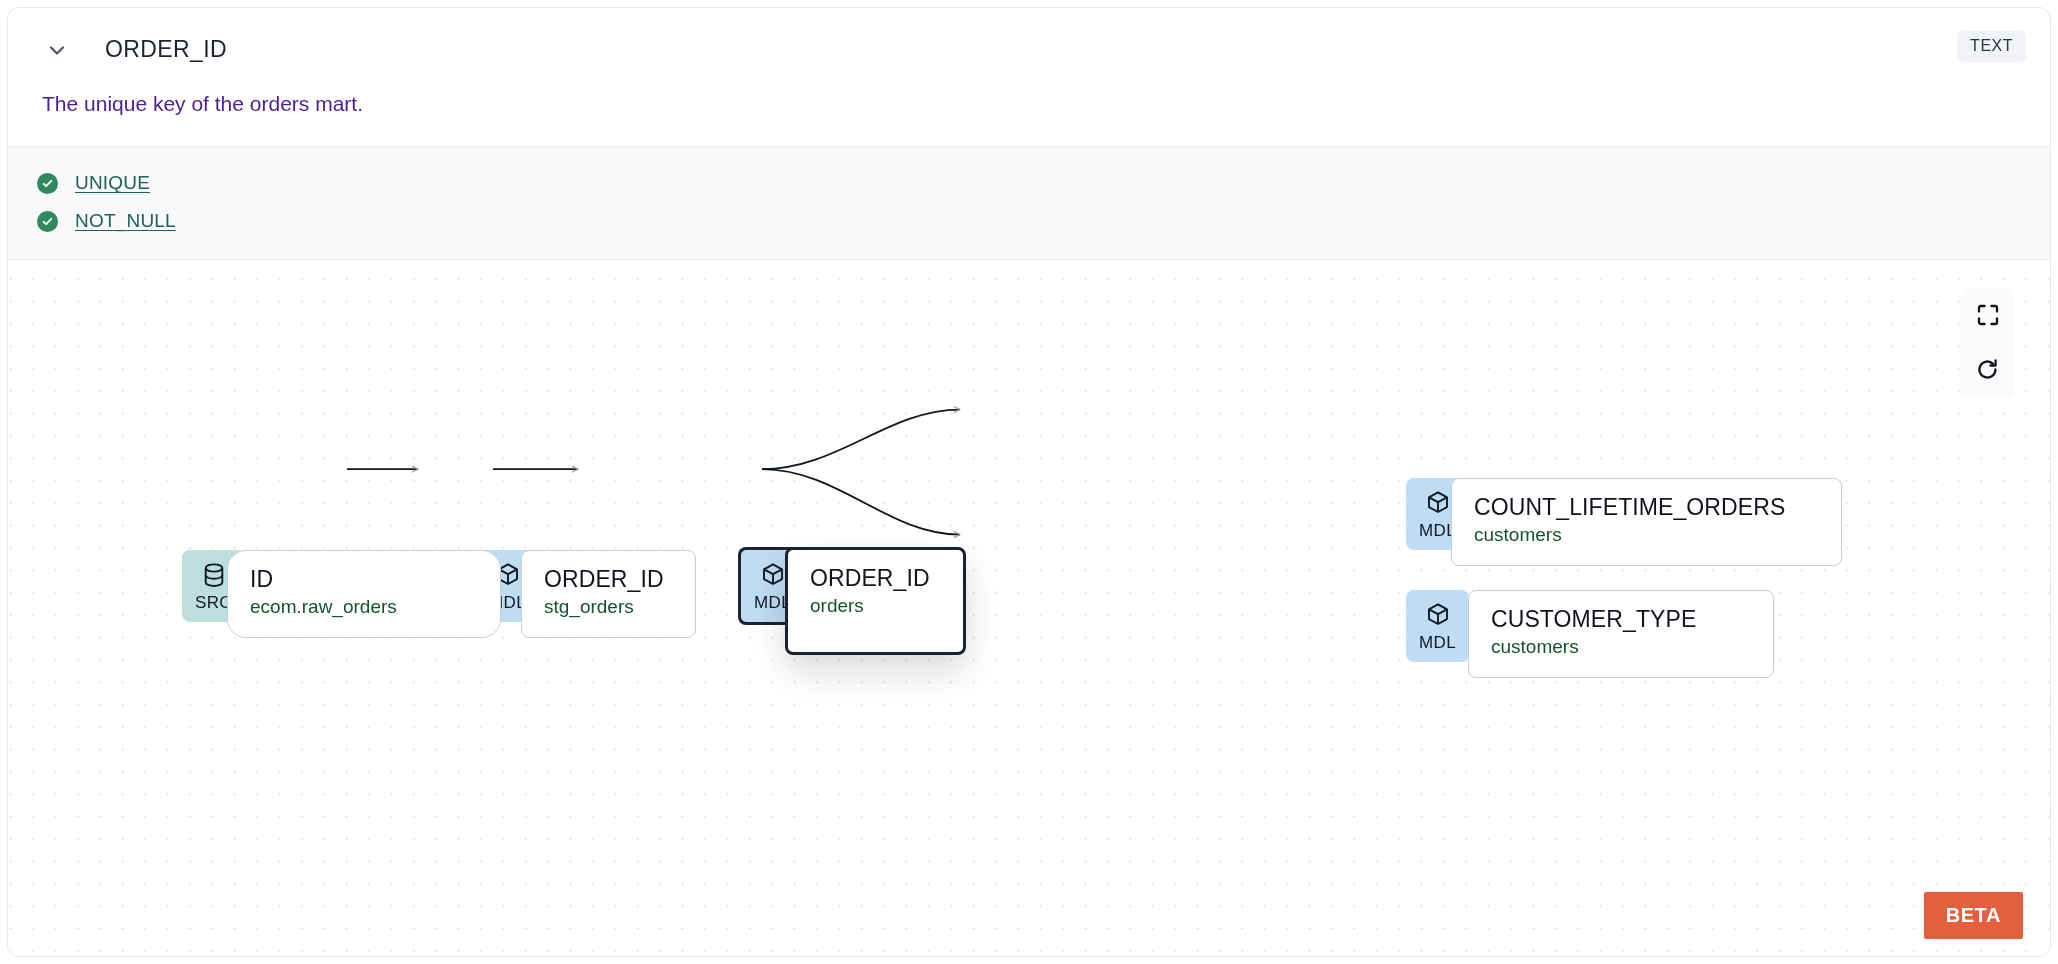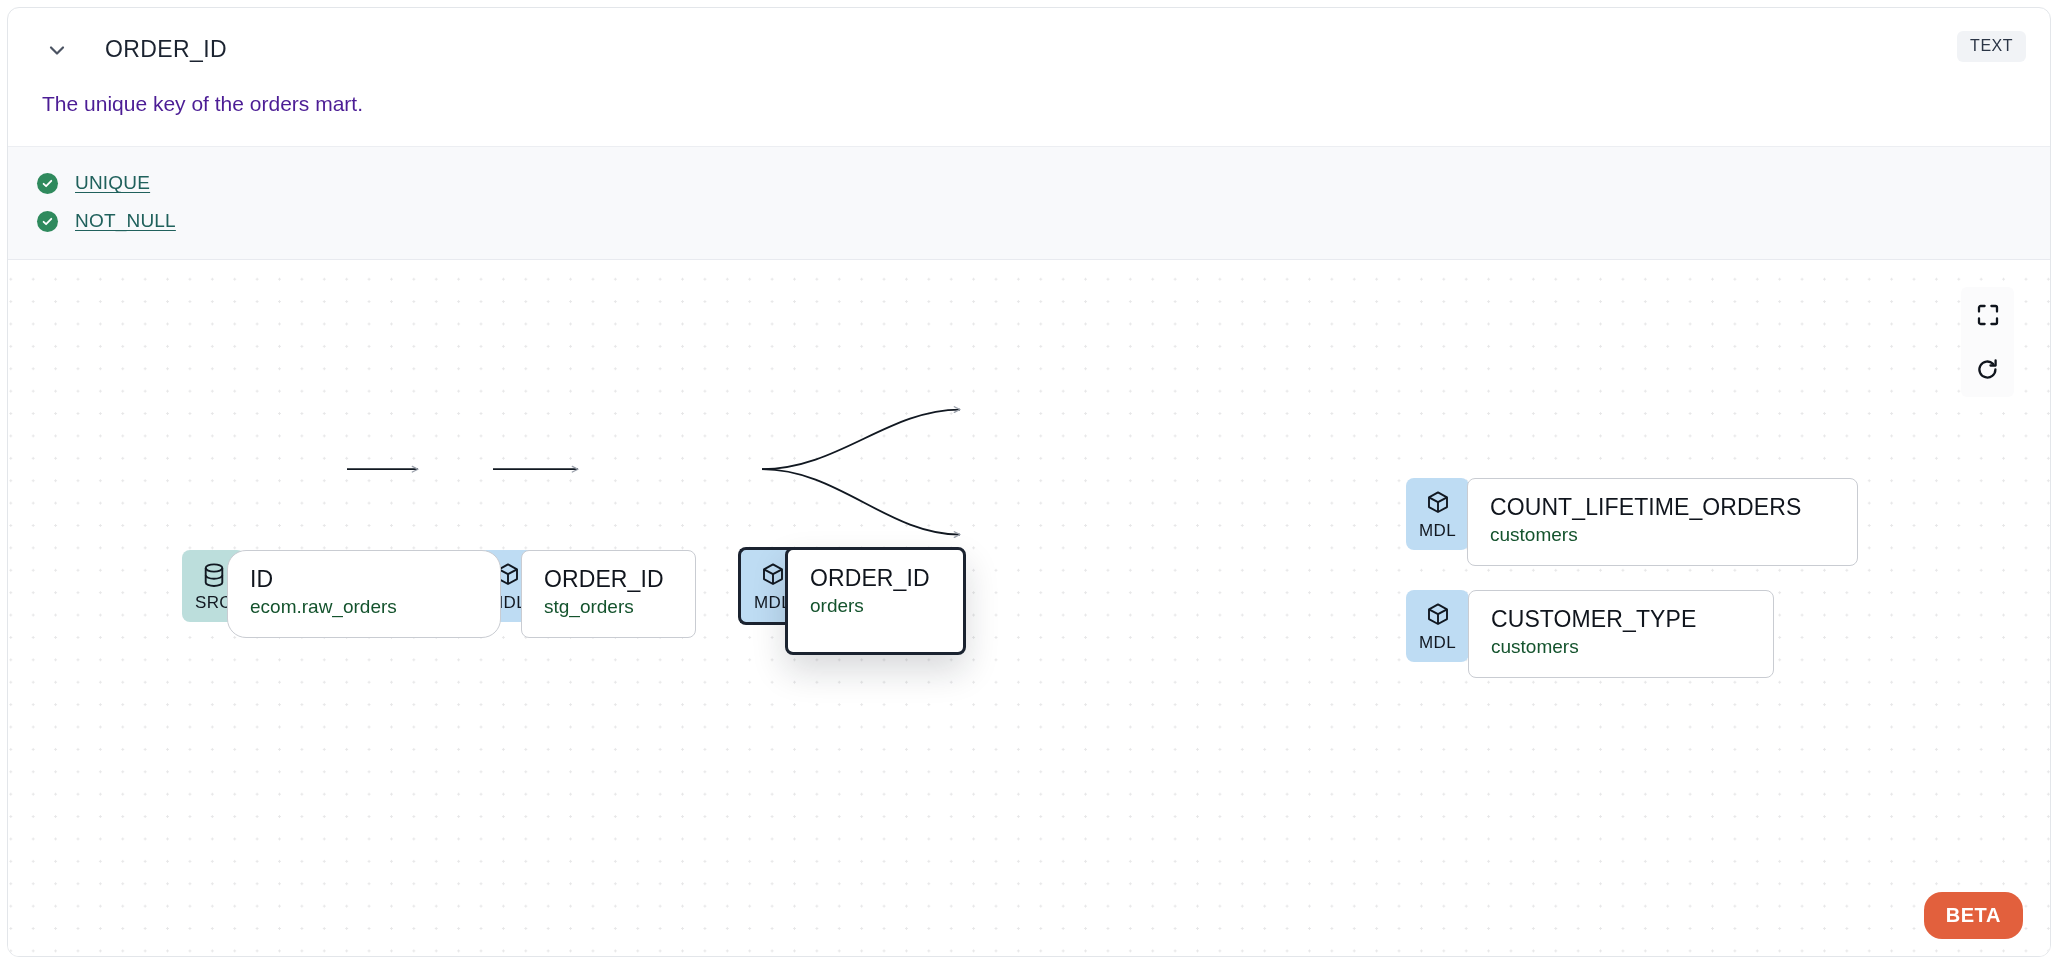--- a/index.html
+++ b/index.html
@@ -229,21 +229,21 @@
   .beta-badge {
     position: absolute;
     right: 27px;
     bottom: 17px;
     background: #e2603d;
     color: #ffffff;
     font-size: 20px;
     font-weight: bold;
     letter-spacing: 0.6px;
     padding: 13px 22px 14px 22px;
-    border-radius: 18px;
+    border-radius: 2px;
     line-height: 1;
     cursor: pointer;
   }
 </style>
 </head>
 <body>
 
 <div id="root">
   <div class="card">
 
@@ -354,21 +354,21 @@
         <div class="node-badge badge-mdl">
           <span class="bicon">
             <svg width="26" height="27" viewBox="0 0 26 27" fill="none">
               <path d="M13 2.4 L22 7.3 V17.1 L13 22 L4 17.1 V7.3 Z" stroke="#111821" stroke-width="1.9" fill="none" stroke-linejoin="round"></path>
               <path d="M4 7.3 L13 12.2 L22 7.3" stroke="#111821" stroke-width="1.9" fill="none" stroke-linejoin="round"></path>
               <path d="M13 12.2 V22" stroke="#111821" stroke-width="1.9" fill="none"></path>
             </svg>
           </span>
           <span class="btext">MDL</span>
         </div>
-        <div class="node-body" style="left:61px; width:391px; min-height:88px;">
+        <div class="node-body" style="left:45px; width:391px; min-height:88px;">
           <div class="node-name">COUNT_LIFETIME_ORDERS</div>
           <div class="node-sub">customers</div>
         </div>
       </div>
 
       <div class="node" style="left:1398px; top:330px; width:351px; height:108px;">
         <div class="node-badge badge-mdl">
           <span class="bicon">
             <svg width="26" height="27" viewBox="0 0 26 27" fill="none">
               <path d="M13 2.4 L22 7.3 V17.1 L13 22 L4 17.1 V7.3 Z" stroke="#111821" stroke-width="1.9" fill="none" stroke-linejoin="round"></path>

